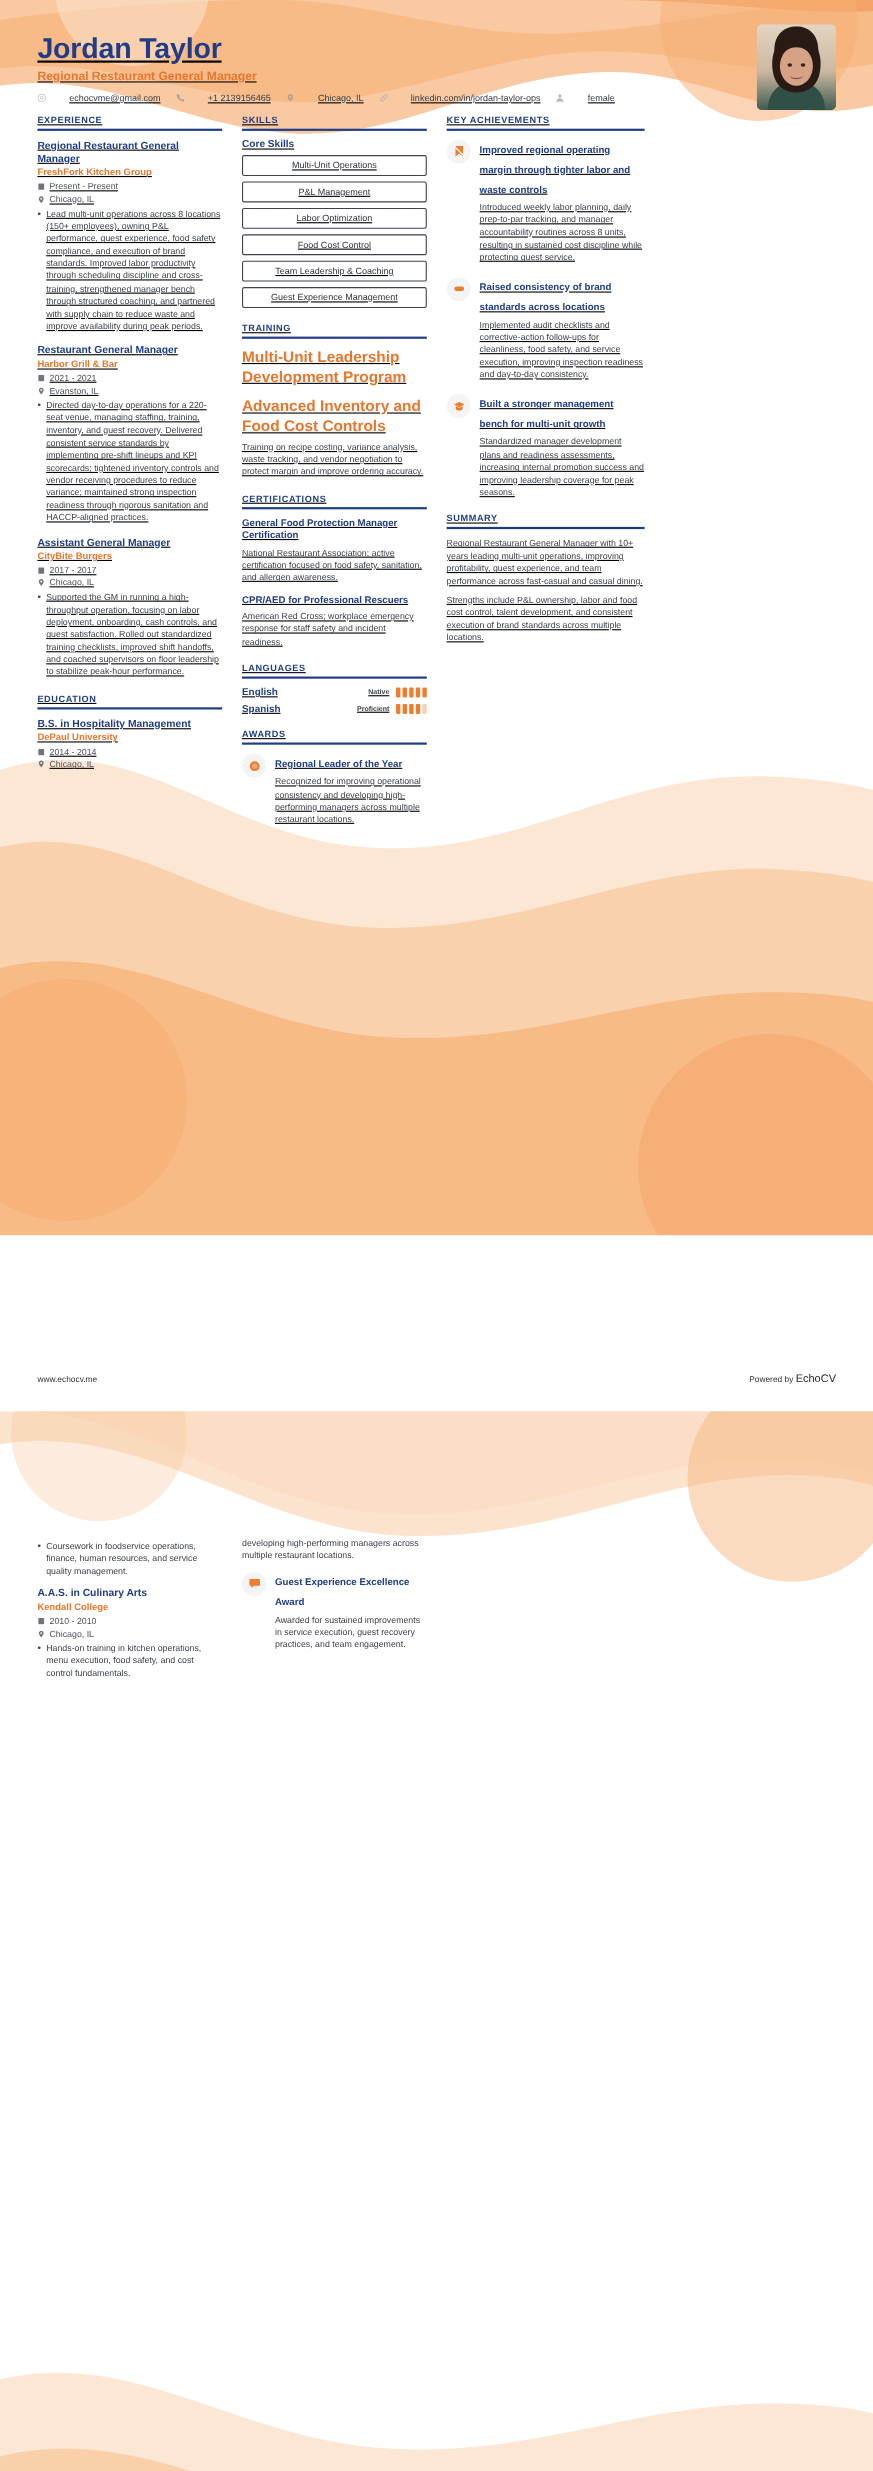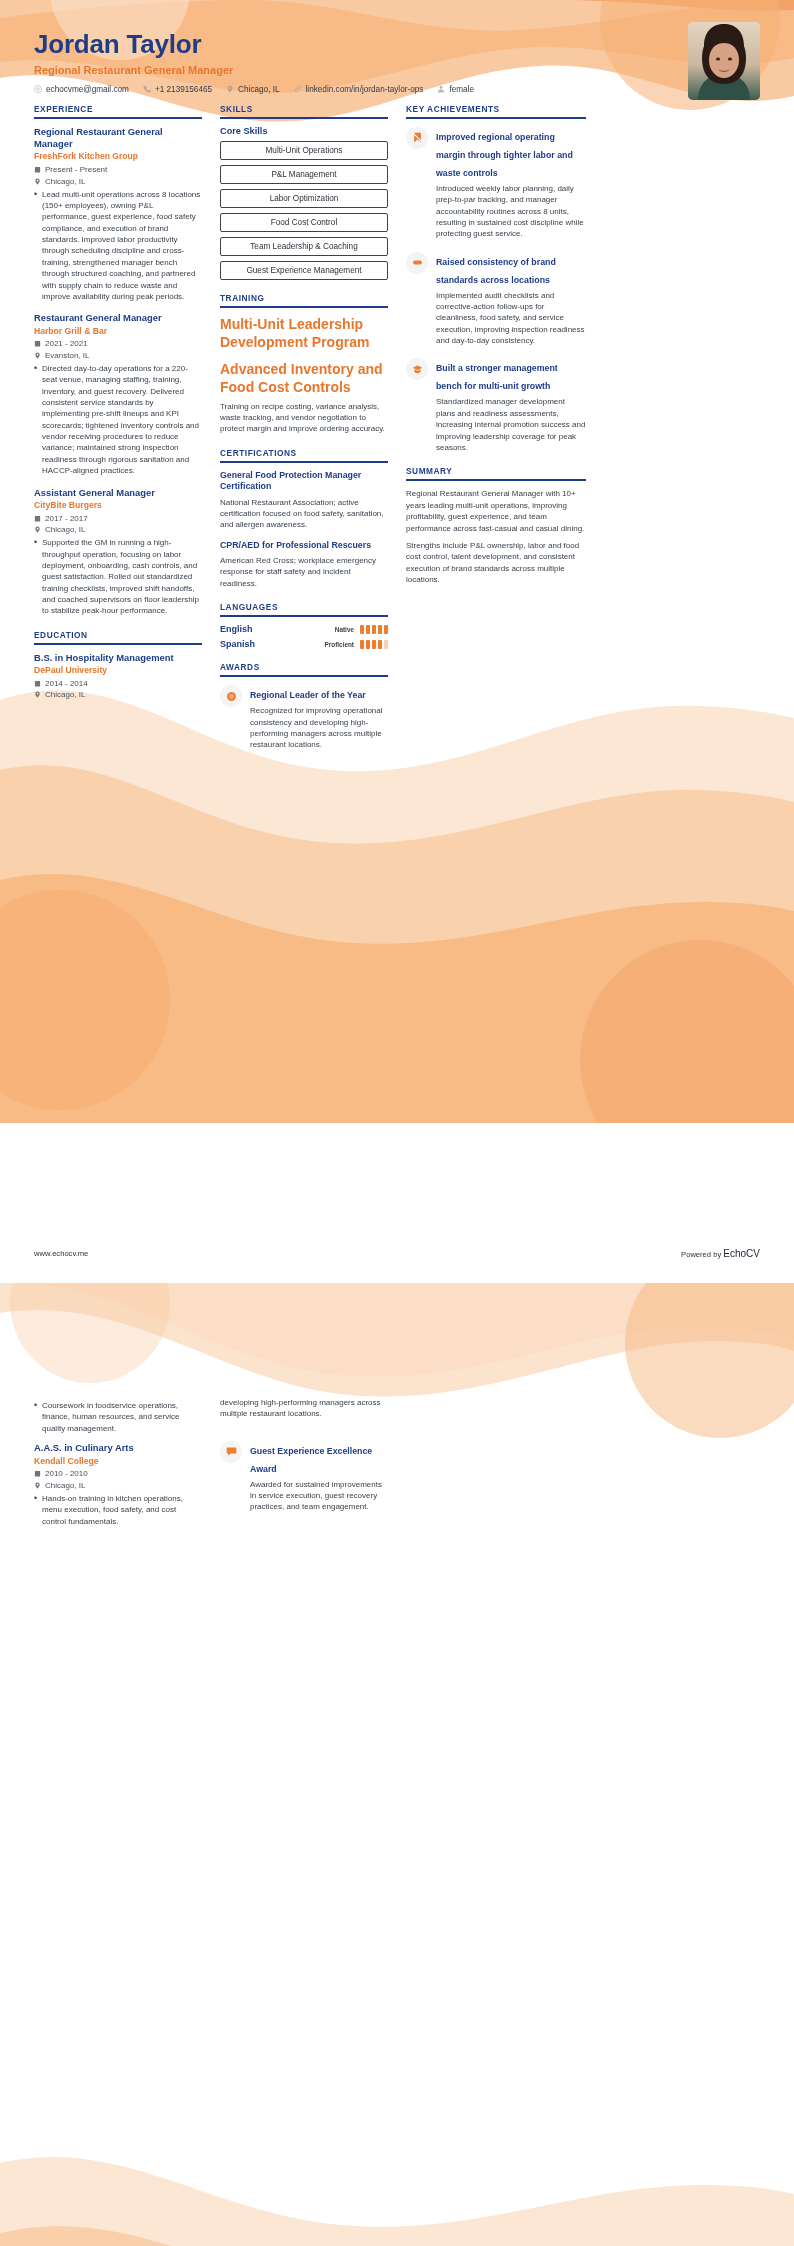--- a/index.html
+++ b/index.html
@@ -7,21 +7,21 @@
     width: 794px;
     background: #ffffff;
     font-family: "Liberation Sans", sans-serif;
   }
   .page {
     position: relative;
     width: 794px;
     background: #fff;
     overflow: hidden;
   }
-  .page-1 { height: 1279px; }
+  .page-1 { height: 1279px; text-decoration: underline; }
   .page-2 { height: 1123px; }
 
   
   .waves { position: absolute; inset: 0; pointer-events: none; z-index: 0; }
   .waves svg { display: block; width: 794px; }
 
   .content { position: relative; z-index: 2; }
 
   
   .header {
@@ -43,21 +43,21 @@
   }
   .contact-row {
     display: flex;
     flex-wrap: wrap;
     align-items: center;
     gap: 14px;
     margin-top: 9px;
     font-size: 8.2px;
     color: #333a44;
   }
-  .contact-item { display: flex; align-items: center; gap: 4px; white-space: nowrap; }
+  .contact-item { display: flex; align-items: center; gap: 21px; white-space: nowrap; }
   .contact-item .ic { width: 8px; height: 8px; display: inline-block; opacity: .6; }
   .contact-item .ic svg { width: 8px; height: 8px; fill: #8a8f98; display: block; }
 
   .photo {
     position: absolute;
     top: 22px;
     right: 34px;
     width: 72px;
     height: 78px;
     border-radius: 5px;
@@ -639,21 +639,21 @@
             <span>Chicago, IL</span>
           </div>
           <ul class="bullets">
             <li>Hands-on training in kitchen operations, menu execution, food safety, and cost control fundamentals.</li>
           </ul>
         </div>
       </div>
 
       <div class="col-mid">
         <div class="sub-body" style="margin-top:0">developing high-performing managers across multiple restaurant locations.</div>
-        <div class="ach" style="margin-top:20px">
+        <div class="ach" style="margin-top:8px">
           <span class="ach-ico">
             <svg viewBox="0 0 16 16">
                 <path d="M2 2h12a1 1 0 011 1v7a1 1 0 01-1 1H7l-3.5 3V11H2a1 1 0 01-1-1V3a1 1 0 011-1z"></path>
               </svg>
           </span>
           <span class="ach-body">
             <span class="ach-title">Guest Experience Excellence Award</span>
             <span class="ach-desc" style="display:block">Awarded for sustained improvements in service execution, guest recovery practices, and team engagement.</span>
           </span>
         </div>

